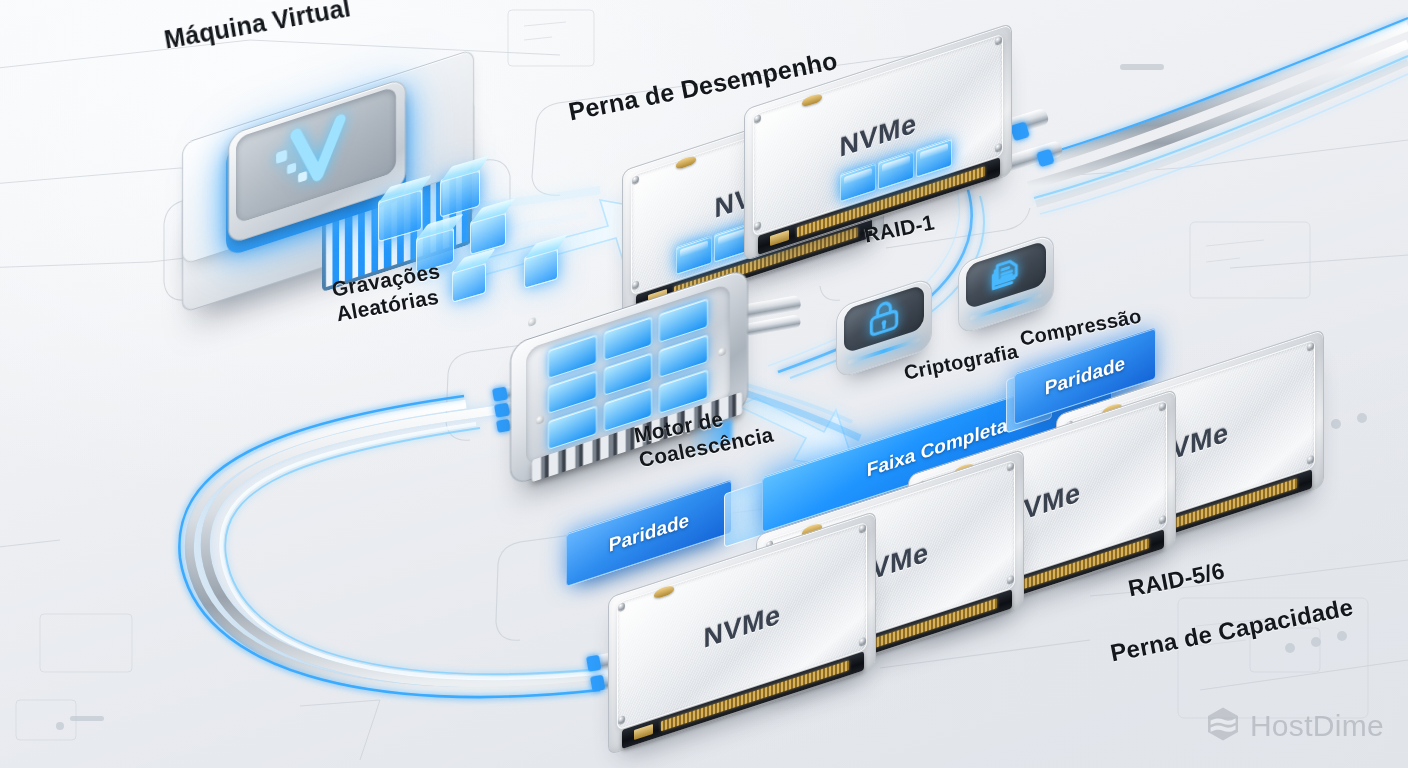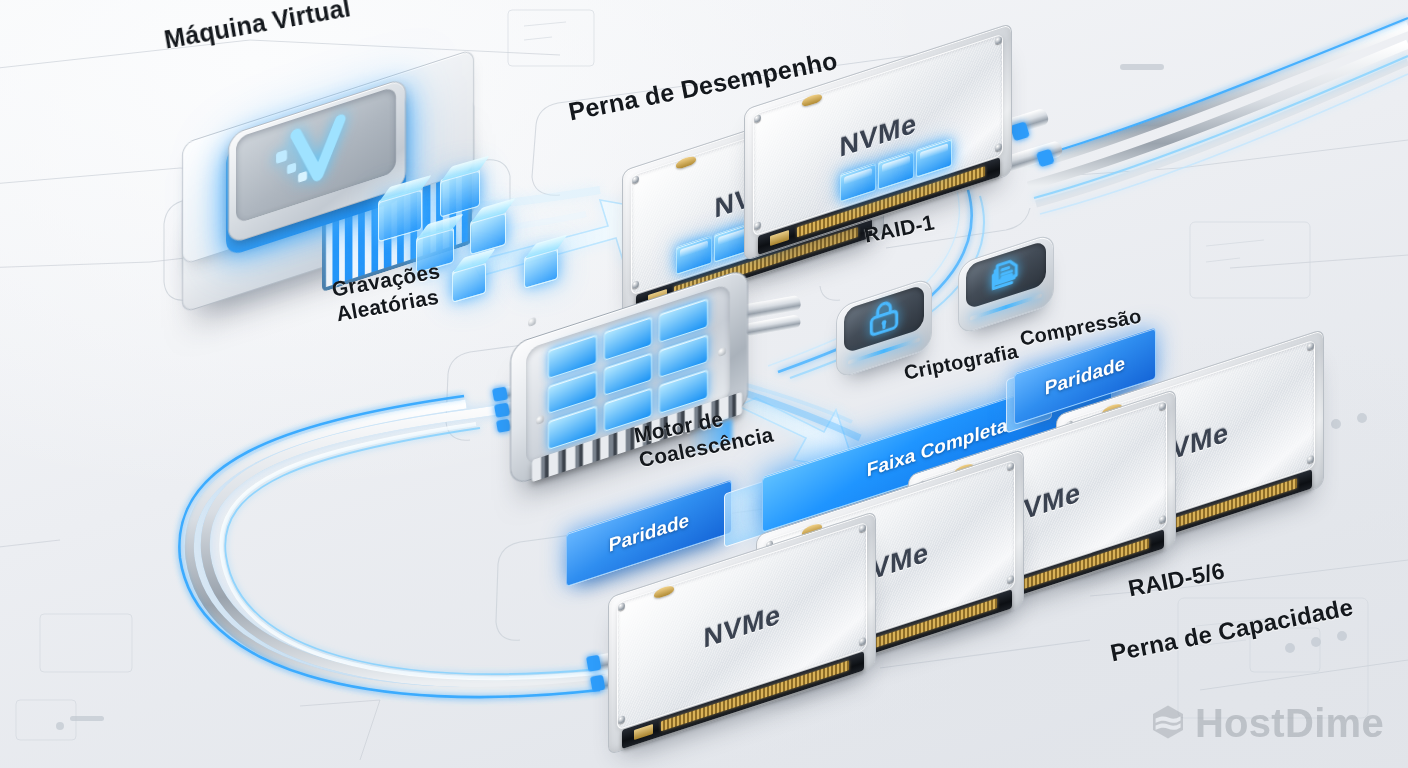--- a/index.html
+++ b/index.html
@@ -139,21 +139,21 @@
   .bar span{
     position:absolute;left:0;right:0;top:50%;transform:translateY(-50%);
     text-align:center;color:#fff;font-weight:700;font-size:19px;
     text-shadow:0 1px 3px rgba(0,40,90,.6);
   }
   
   #watermark{
     position:absolute;right:24px;bottom:22px;display:flex;align-items:center;gap:10px;
     opacity:.42;
   }
-  #watermark .wtext{font-size:40px;color:#8b9199;font-weight:700;letter-spacing:.3px;}
+  #watermark .wtext{font-size:30px;color:#8b9199;font-weight:400;letter-spacing:.3px;}
 </style>
 </head>
 <body>
 
 <div id="stage">
 
   <svg class="layer" viewBox="0 0 1408 768">
     <defs>
       <linearGradient id="cableGlow" x1="0" y1="0" x2="1" y2="0">
         <stop offset="0%" stop-color="#8fd4ff"></stop>

